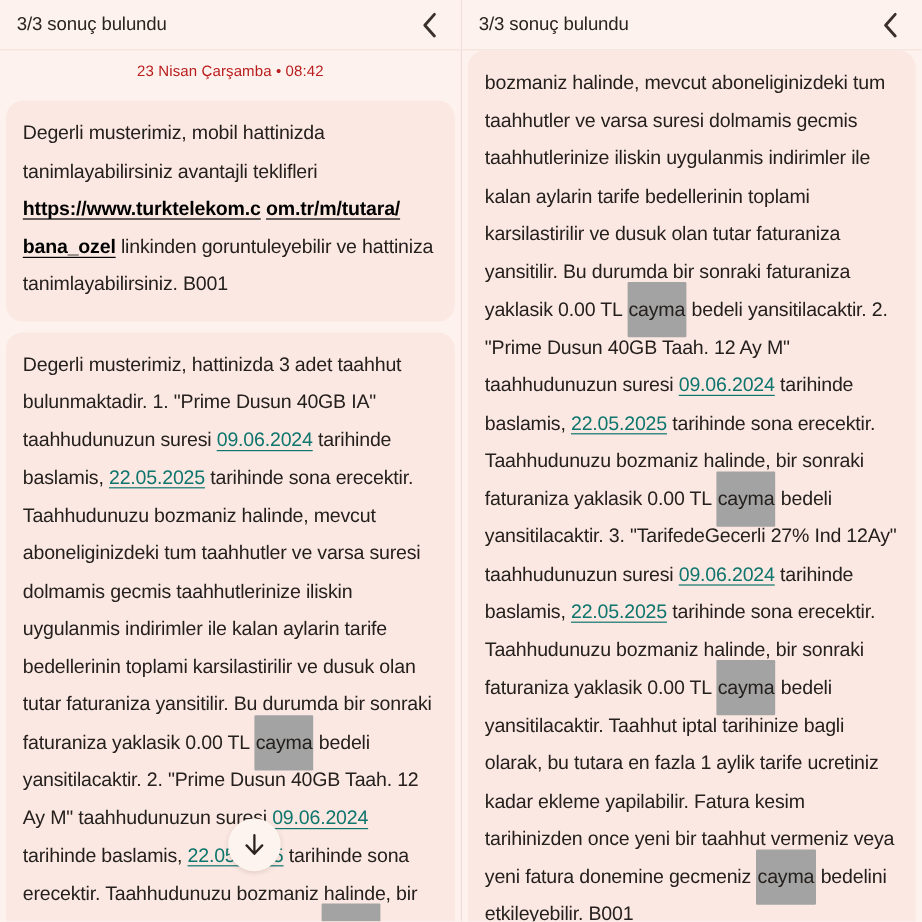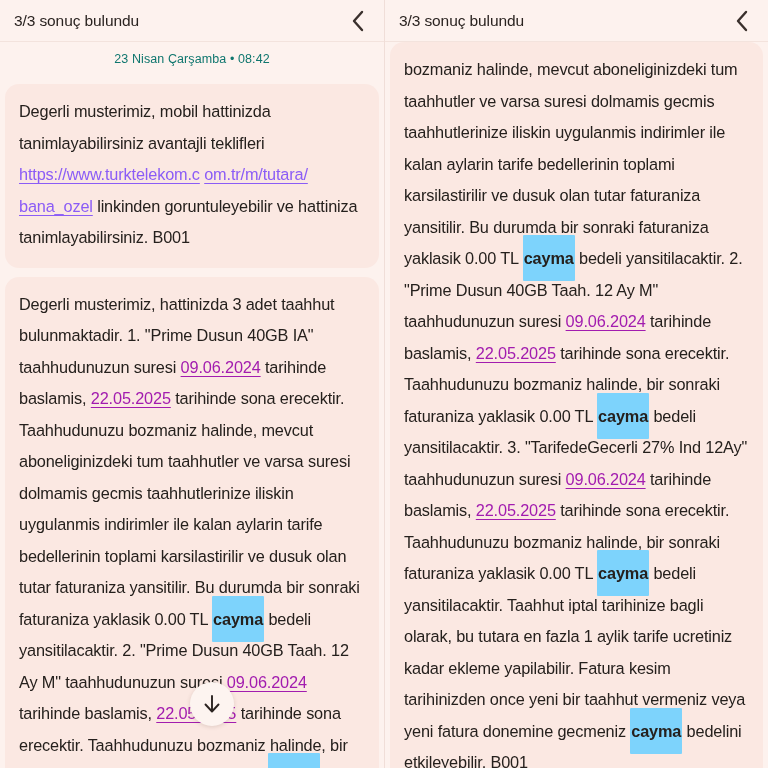--- a/index.html
+++ b/index.html
@@ -70,21 +70,21 @@
   .conversation {
     flex: 1 1 auto;
     position: relative;
     overflow: hidden;
     padding: 0;
   }
 
   .day-stamp {
     text-align: center;
     font-size: 12.5px;
-    color: #0f766e;
+    color: #b91c1c;
     padding: 10px 0 12px 0;
     letter-spacing: 0.1px;
   }
 
   .bubble {
     background: #fbe8e2;
     border-radius: 14px;
     margin: 0 5px 9px 5px;
     padding: 12px 14px 14px 14px;
     font-size: 16.3px;
@@ -107,36 +107,36 @@
 
   .bubble.clipped-top {
     margin-top: 0;
     padding-top: 12px;
   }
 
   
   .lnk {
     text-decoration: underline;
     text-underline-offset: 3px;
-    color: #8b5cf6;
-    cursor: pointer;
+    color: #000000;
+    cursor: pointer;
+    font-weight: bold;
   }
 
   .dt {
     text-decoration: underline;
     text-underline-offset: 3px;
-    color: #a21caf;
+    color: #0f766e;
     cursor: pointer;
   }
 
   .hl {
-    background: #7dd3fc;
+    background: #a3a3a3;
     border-radius: 1px;
     padding: 14px 1px;
-    font-weight: bold;
   }
 
   
   .scroll-fab {
     position: absolute;
     left: 190px;
     bottom: 42px;
     width: 44px;
     height: 44px;
     border-radius: 50%;

